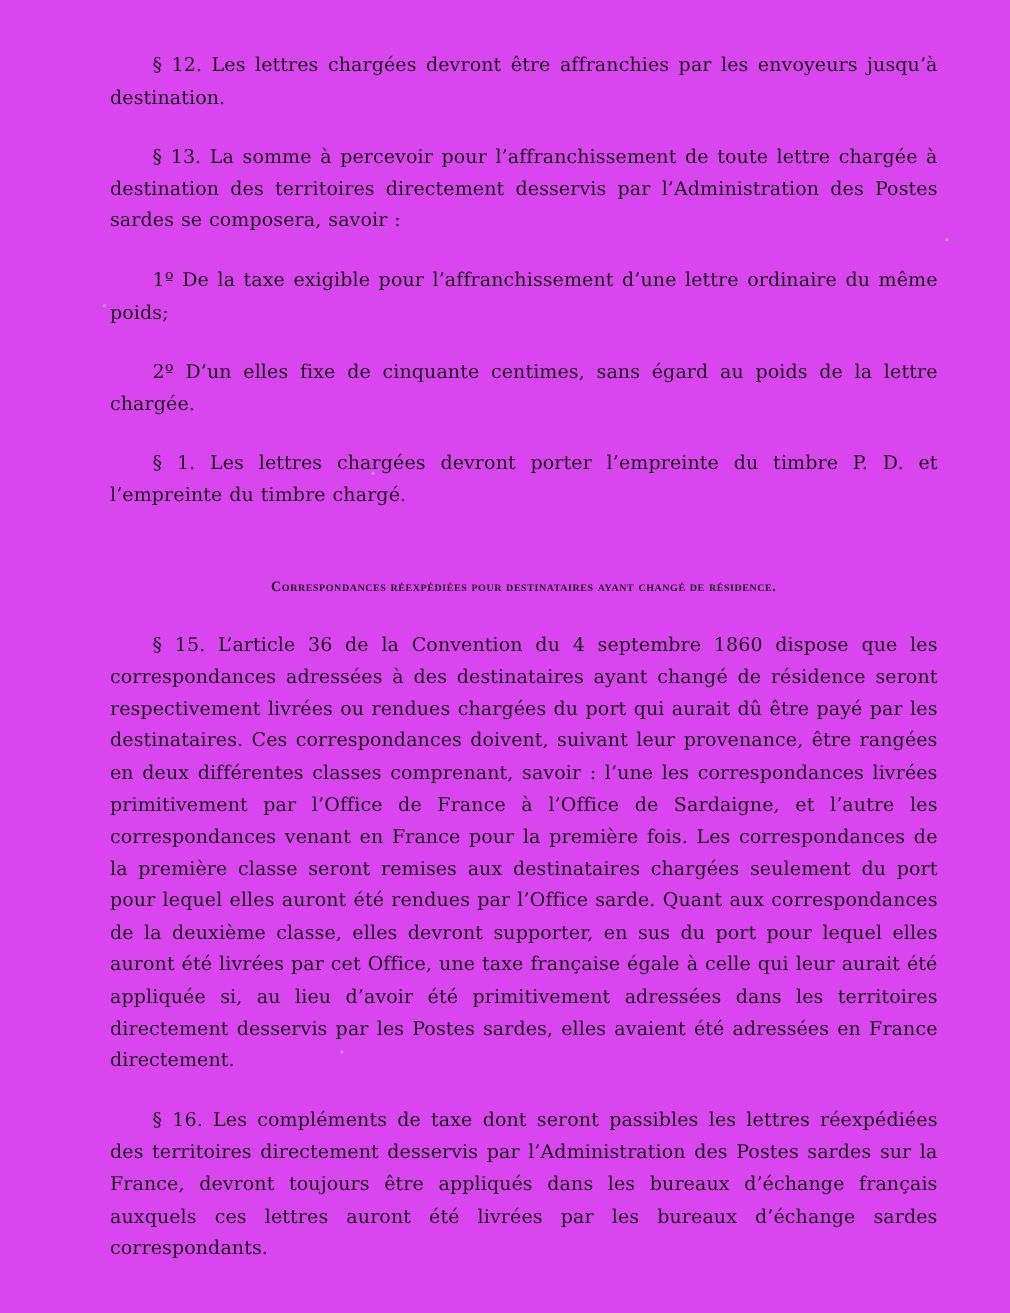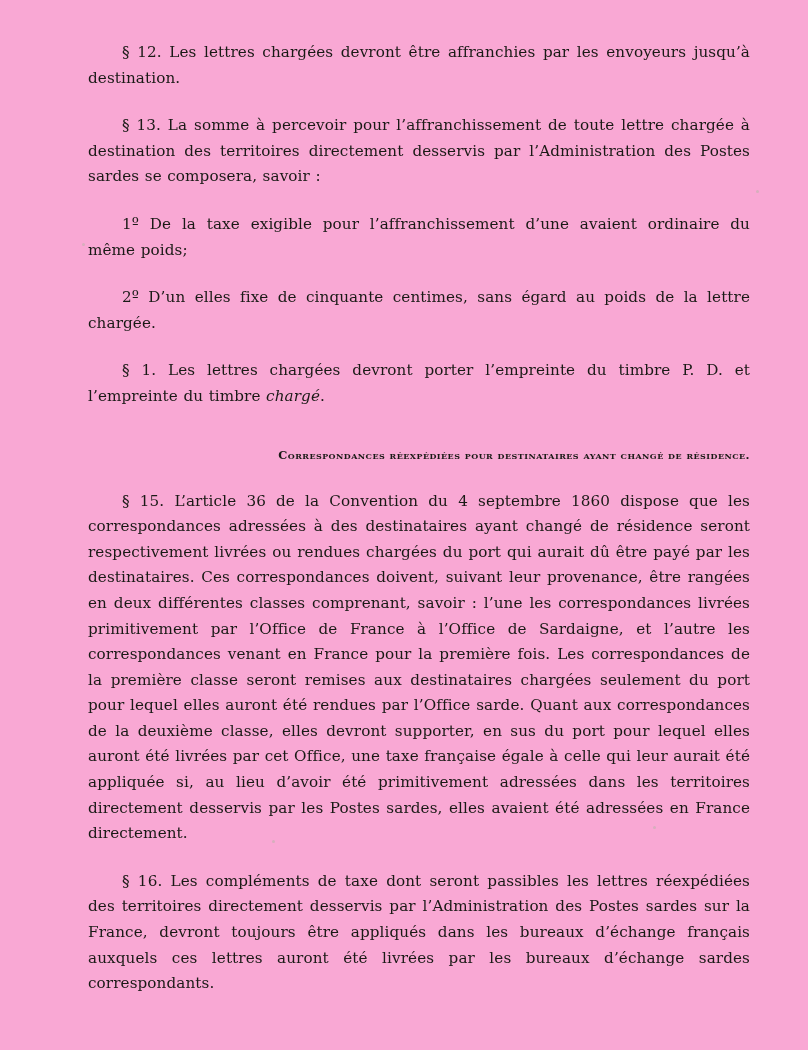--- a/index.html
+++ b/index.html
@@ -12,68 +12,68 @@
     height: 1050px;
     font-family: "DejaVu Serif", serif;
     color: #1b1b18;
   }
   .page {
     position: relative;
     width: 808px;
     height: 1050px;
     box-sizing: border-box;
     padding: 40px 58px 0 88px;
-    background: #f9a8d4;
+    background: #d946ef;
   }
   .para {
     margin: 0 0 2px 0;
     font-size: 15.2px;
     line-height: 25.6px;
     text-align: justify;
     text-indent: 34px;
     letter-spacing: 0.1px;
     word-spacing: 0.6px;
     color: #1a1a16;
   }
   .para.gap-top {
     margin-top: 22px;
   }
   .section-title {
-    margin: 37px 0 26px 0;
+    margin: 52px 0 26px 0;
     font-size: 11.4px;
     line-height: 16px;
-    text-align: right;
+    text-align: center;
     letter-spacing: 0.45px;
     font-variant: small-caps;
     text-transform: none;
     color: #1a1a16;
+    font-family: Liberation Serif, serif;
   }
   .italic {
-    font-style: italic;
   }
   .big-block .para {
     margin-bottom: 0;
   }
   .speck {
     position: absolute;
     background: #b9b5aa;
     border-radius: 50%;
     opacity: 0.55;
   }
 </style>
 </head>
 <body>
 
 <div class="page">
 
   <p class="para">§ 12. Les lettres chargées devront être affranchies par les envoyeurs jusqu’à destination.</p>
 
   <p class="para gap-top">§ 13. La somme à percevoir pour l’affranchissement de toute lettre chargée à destination des territoires directement desservis par l’Administration des Postes sardes se composera, savoir :</p>
 
-  <p class="para gap-top">1º De la taxe exigible pour l’affranchissement d’une avaient ordinaire du même poids;</p>
+  <p class="para gap-top">1º De la taxe exigible pour l’affranchissement d’une lettre ordinaire du même poids;</p>
 
   <p class="para gap-top">2º D’un elles fixe de cinquante centimes, sans égard au poids de la lettre chargée.</p>
 
   <p class="para gap-top"><span>§ 1. Les lettres chargées devront porter l’empreinte du timbre P. D. et l’empreinte du timbre </span><span class="italic">chargé</span><span>.</span></p>
 
   <h2 class="section-title">Correspondances réexpédiées pour destinataires ayant changé de résidence.</h2>
 
   <div class="big-block">
     <p class="para">§ 15. L’article 36 de la Convention du 4 septembre 1860 dispose que les correspondances adressées à des destinataires ayant changé de résidence seront respectivement livrées ou rendues chargées du port qui aurait dû être payé par les destinataires. Ces correspondances doivent, suivant leur provenance, être rangées en deux différentes classes comprenant, savoir : l’une les correspondances livrées primitivement par l’Office de France à l’Office de Sardaigne, et l’autre les correspondances venant en France pour la première fois. Les correspondances de la première classe seront remises aux destinataires chargées seulement du port pour lequel elles auront été rendues par l’Office sarde. Quant aux correspondances de la deuxième classe, elles devront supporter, en sus du port pour lequel elles auront été livrées par cet Office, une taxe française égale à celle qui leur aurait été appliquée si, au lieu d’avoir été primitivement adressées dans les territoires directement desservis par les Postes sardes, elles avaient été adressées en France directement.</p>
     <p class="para gap-top">§ 16. Les compléments de taxe dont seront passibles les lettres réexpédiées des territoires directement desservis par l’Administration des Postes sardes sur la France, devront toujours être appliqués dans les bureaux d’échange français auxquels ces lettres auront été livrées par les bureaux d’échange sardes correspondants.</p>

